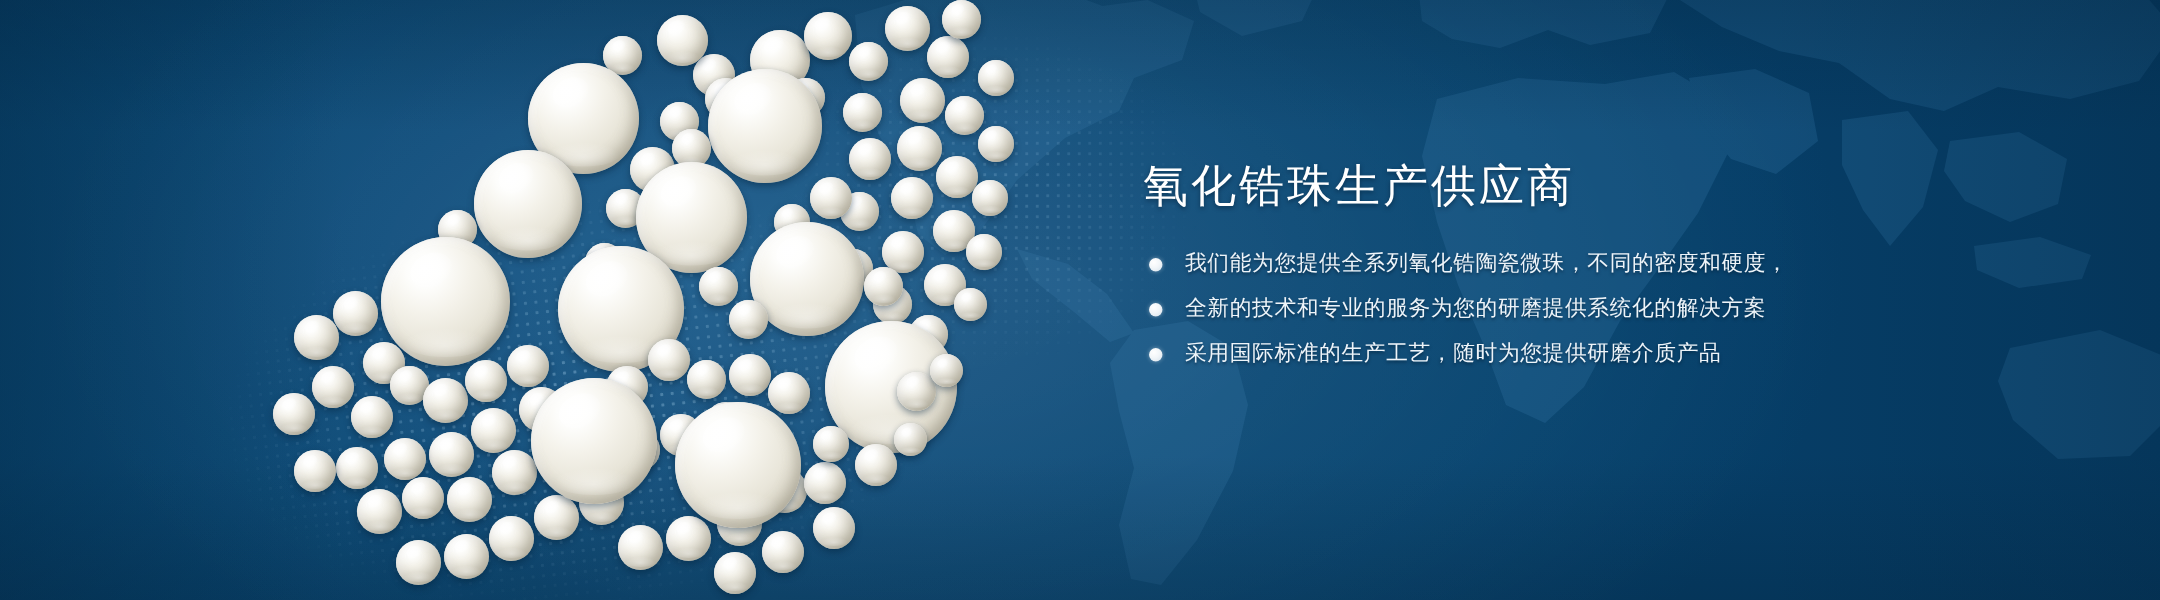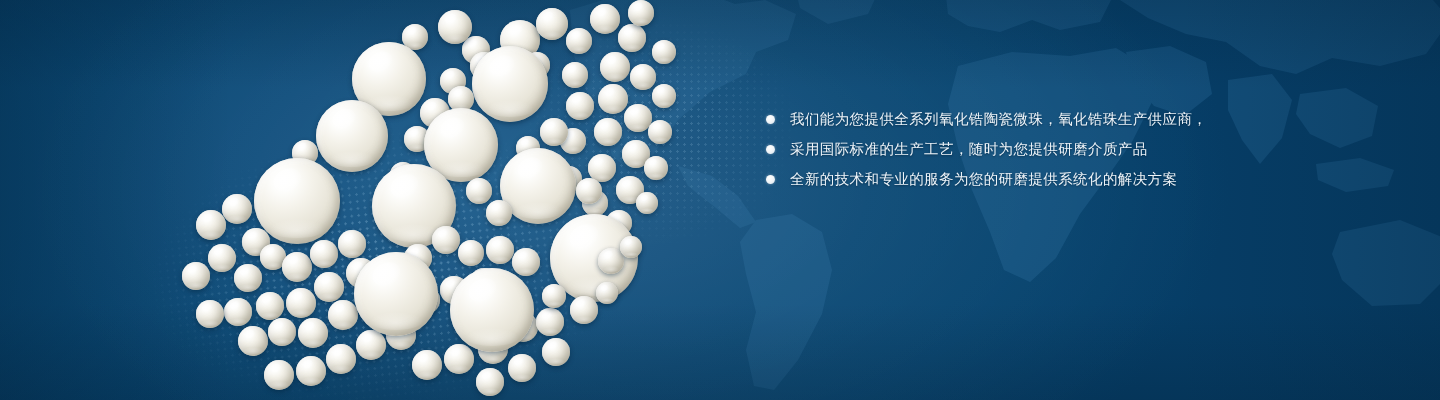--- a/index.html
+++ b/index.html
@@ -312,30 +312,31 @@
 
     <span class="bead" style="left:576px;top:178px;width:26px;height:26px;"></span>
     <span class="bead" style="left:598px;top:248px;width:26px;height:26px;"></span>
     <span class="bead" style="left:570px;top:296px;width:28px;height:28px;"></span>
     <span class="bead" style="left:542px;top:284px;width:24px;height:24px;"></span>
     <span class="bead" style="left:596px;top:282px;width:22px;height:22px;"></span>
     <span class="bead" style="left:620px;top:236px;width:22px;height:22px;"></span>
   </div>
 
   <div class="copy">
+    <h1 class="headline">氧化锆珠生产供应商</h1>
 
     <ul class="bullets">
       <li class="bullet">
         <span class="dot"></span>
-        <span>我们能为您提供全系列氧化锆陶瓷微珠，氧化锆珠生产供应商，</span>
+        <span>我们能为您提供全系列氧化锆陶瓷微珠，不同的密度和硬度，</span>
+      </li>
+      <li class="bullet">
+        <span class="dot"></span>
+        <span>全新的技术和专业的服务为您的研磨提供系统化的解决方案</span>
       </li>
       <li class="bullet">
         <span class="dot"></span>
         <span>采用国际标准的生产工艺，随时为您提供研磨介质产品</span>
       </li>
-      <li class="bullet">
-        <span class="dot"></span>
-        <span>全新的技术和专业的服务为您的研磨提供系统化的解决方案</span>
-      </li>
     </ul>
   </div>
 
 </div>
 
 </body></html>

